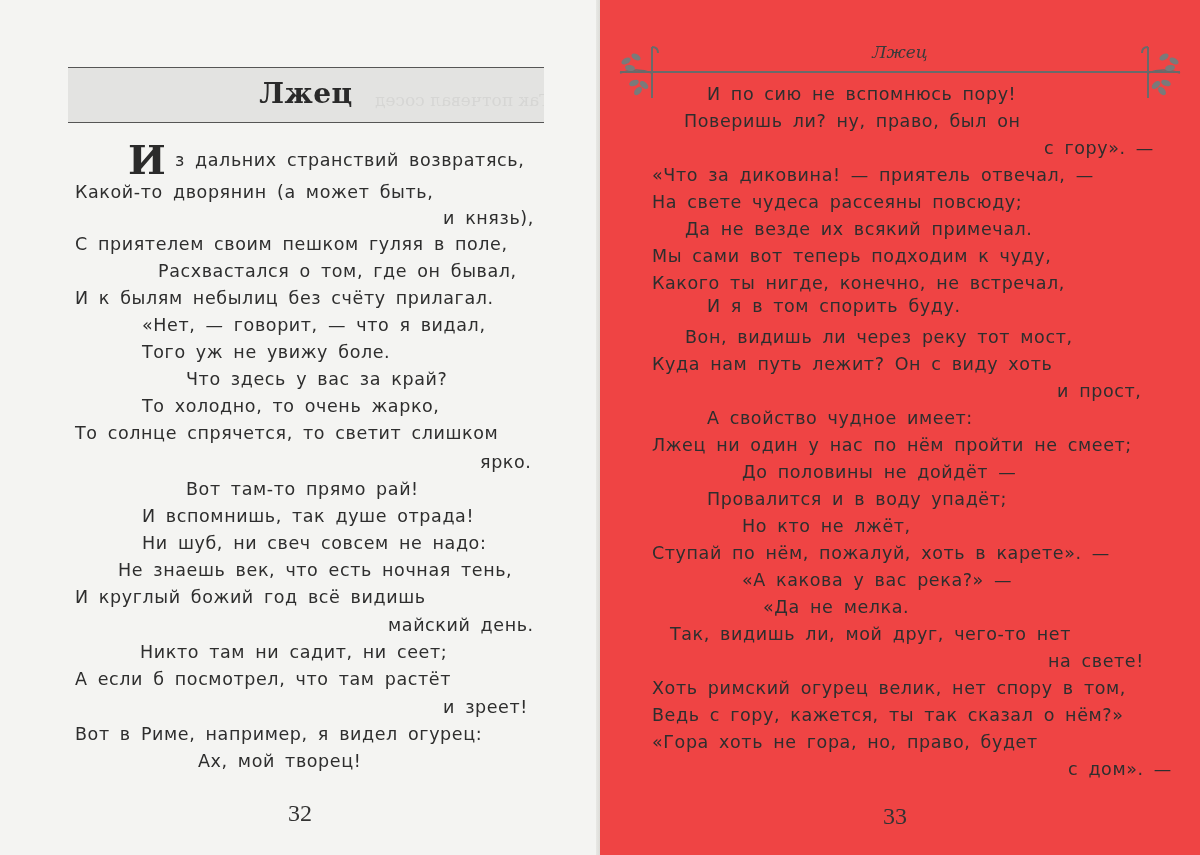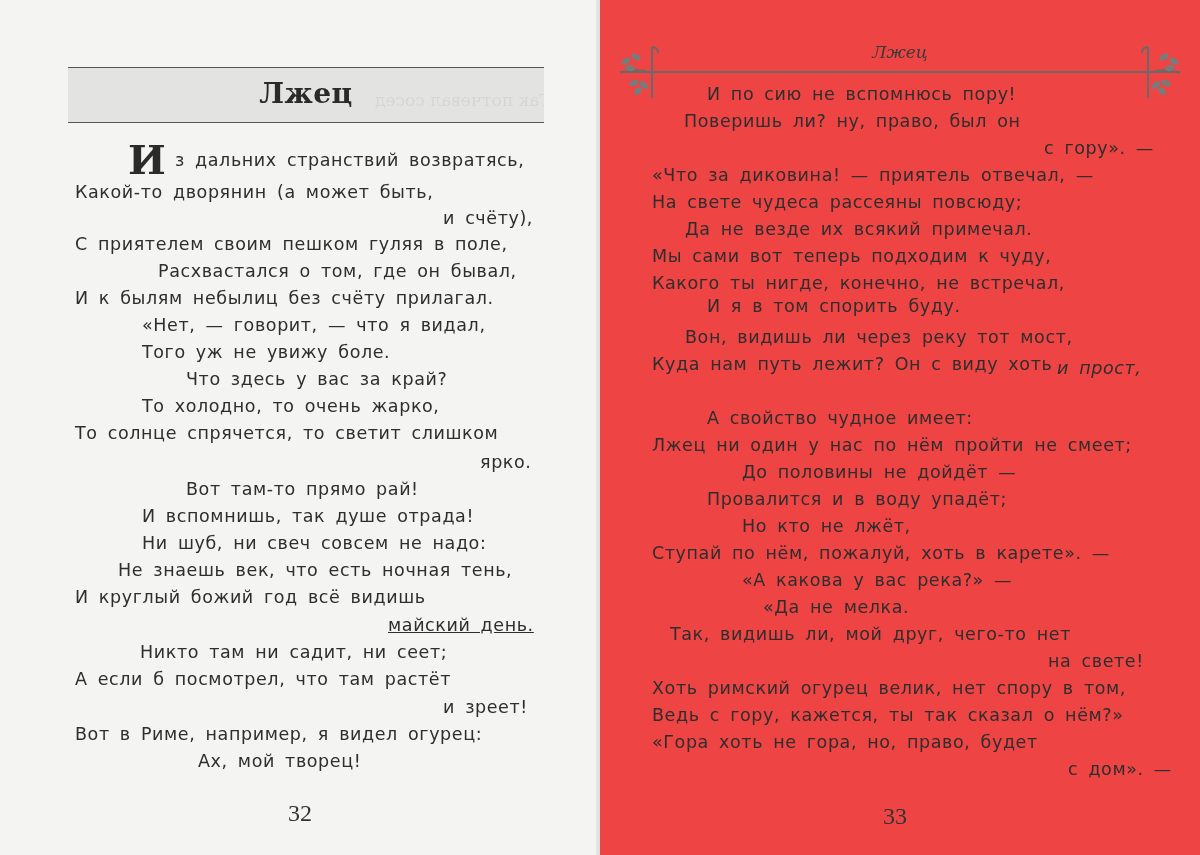--- a/index.html
+++ b/index.html
@@ -71,36 +71,36 @@
 
 <div class="page page-left">
   <div class="title-band">
     <div class="title-ghost">Так потчевал сосед</div>
     <div class="title">Лжец</div>
   </div>
   <div class="verse" id="left-verse">
     <span class="dropcap" id="dropcap" style="position:absolute;left:128px;top:140px;">И</span>
   <div class="line" style="left: 175px; top: 150px;">з дальних странствий возвратясь,</div>
       <div class="line" style="left: 75px; top: 182px;">Какой-то дворянин (а может быть,</div>
-      <div class="line" style="left: 443px; top: 208px;">и счёту),</div>
+      <div class="line" style="left: 443px; top: 208px;">и князь),</div>
       <div class="line" style="left: 75px; top: 234px;">С приятелем своим пешком гуляя в поле,</div>
       <div class="line" style="left: 120px; top: 261px; margin-left: 38px;">Расхвастался о том, где он бывал,</div>
       <div class="line" style="left: 75px; top: 288px;">И к былям небылиц без счёту прилагал.</div>
       <div class="line" style="left: 142px; top: 315px;">«Нет, — говорит, — что я видал,</div>
       <div class="line" style="left: 142px; top: 342px;">Того уж не увижу боле.</div>
       <div class="line" style="left: 186px; top: 369px;">Что здесь у вас за край?</div>
       <div class="line" style="left: 142px; top: 396px;">То холодно, то очень жарко,</div>
       <div class="line" style="left: 75px; top: 423px;">То солнце спрячется, то светит слишком</div>
       <div class="line" style="left: 480px; top: 452px;">ярко.</div>
       <div class="line" style="left: 186px; top: 479px; text-align: center;">Вот там-то прямо рай!</div>
       <div class="line" style="left: 142px; top: 506px;">И вспомнишь, так душе отрада!</div>
       <div class="line" style="left: 142px; top: 533px;">Ни шуб, ни свеч совсем не надо:</div>
       <div class="line" style="left: 118px; top: 560px;">Не знаешь век, что есть ночная тень,</div>
       <div class="line" style="left: 75px; top: 587px;">И круглый божий год всё видишь</div>
-      <div class="line" style="left: 388px; top: 615px; text-decoration: underline;">майский день.</div>
+      <div class="line" style="left: 388px; top: 615px;">майский день.</div>
       <div class="line" style="left: 140px; top: 642px;">Никто там ни садит, ни сеет;</div>
       <div class="line" style="left: 75px; top: 669px;">А если б посмотрел, что там растёт</div>
       <div class="line" style="left: 443px; top: 697px;">и зреет!</div>
       <div class="line" style="left: 75px; top: 724px;">Вот в Риме, например, я видел огурец:</div>
       <div class="line" style="left: 198px; top: 751px;">Ах, мой творец!</div>
     </div>
   <div class="page-num" style="left:288px;top:800px;">32</div>
 </div>
 
 <div class="gutter"></div>
@@ -139,21 +139,21 @@
     <div class="line" style="left: 684px; top: 111px;">Поверишь ли? ну, право, был он</div>
     <div class="line" style="left: 1044px; top: 138px;">с гору». —</div>
     <div class="line" style="left: 652px; top: 165px;">«Что за диковина! — приятель отвечал, —</div>
     <div class="line" style="left: 652px; top: 192px;">На свете чудеса рассеяны повсюду;</div>
     <div class="line" style="left: 685px; top: 219px;">Да не везде их всякий примечал.</div>
     <div class="line" style="left: 652px; top: 246px;">Мы сами вот теперь подходим к чуду,</div>
     <div class="line" style="left: 652px; top: 273px;">Какого ты нигде, конечно, не встречал,</div>
     <div class="line" style="left: 707px; top: 296px; text-align: right;">И я в том спорить буду.</div>
     <div class="line" style="left: 685px; top: 327px;">Вон, видишь ли через реку тот мост,</div>
     <div class="line" style="left: 652px; top: 354px;">Куда нам путь лежит? Он с виду хоть</div>
-    <div class="line" style="left: 1057px; top: 358px; font-style: italic;">и прост,</div>
+    <div class="line" style="left: 1057px; top: 381px;">и прост,</div>
     <div class="line" style="left: 707px; top: 408px;">А свойство чудное имеет:</div>
     <div class="line" style="left: 652px; top: 435px;">Лжец ни один у нас по нём пройти не смеет;</div>
     <div class="line" style="left: 742px; top: 462px;">До половины не дойдёт —</div>
     <div class="line" style="left: 707px; top: 489px;">Провалится и в воду упадёт;</div>
     <div class="line" style="left: 742px; top: 516px;">Но кто не лжёт,</div>
     <div class="line" style="left: 652px; top: 543px;">Ступай по нём, пожалуй, хоть в карете». —</div>
     <div class="line" style="left: 742px; top: 570px;">«А какова у вас река?» —</div>
     <div class="line" style="left: 763px; top: 597px;">«Да не мелка.</div>
     <div class="line" style="left: 670px; top: 624px;">Так, видишь ли, мой друг, чего-то нет</div>
     <div class="line" style="left: 1048px; top: 651px;">на свете!</div>

